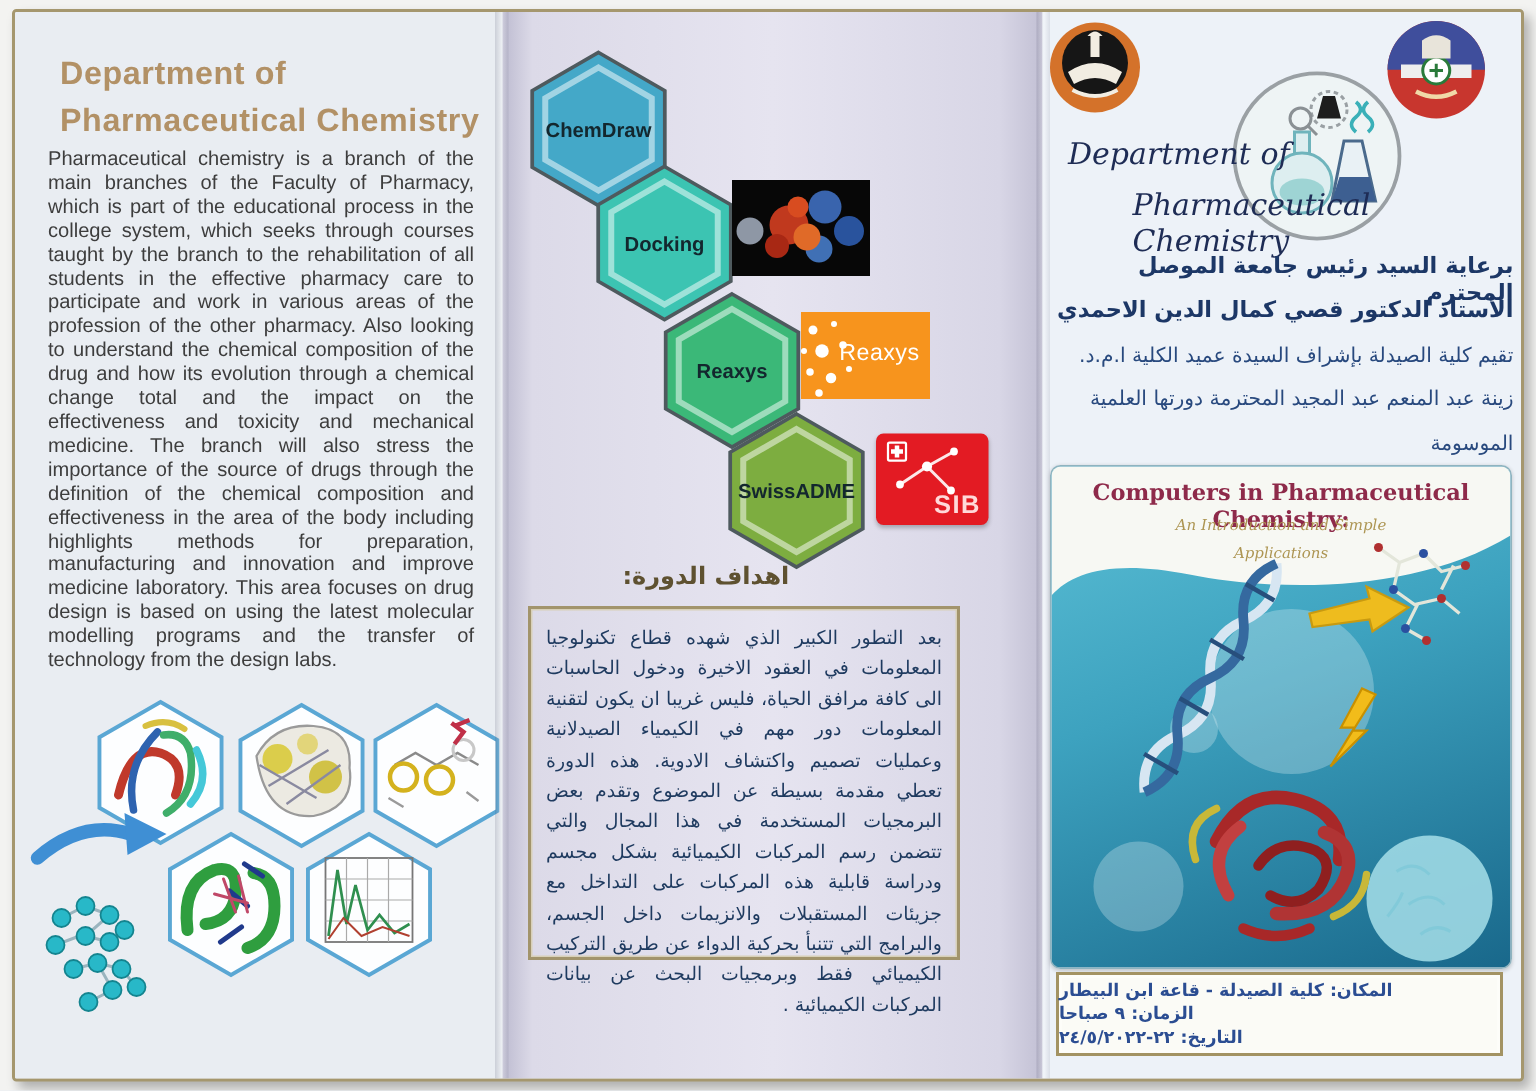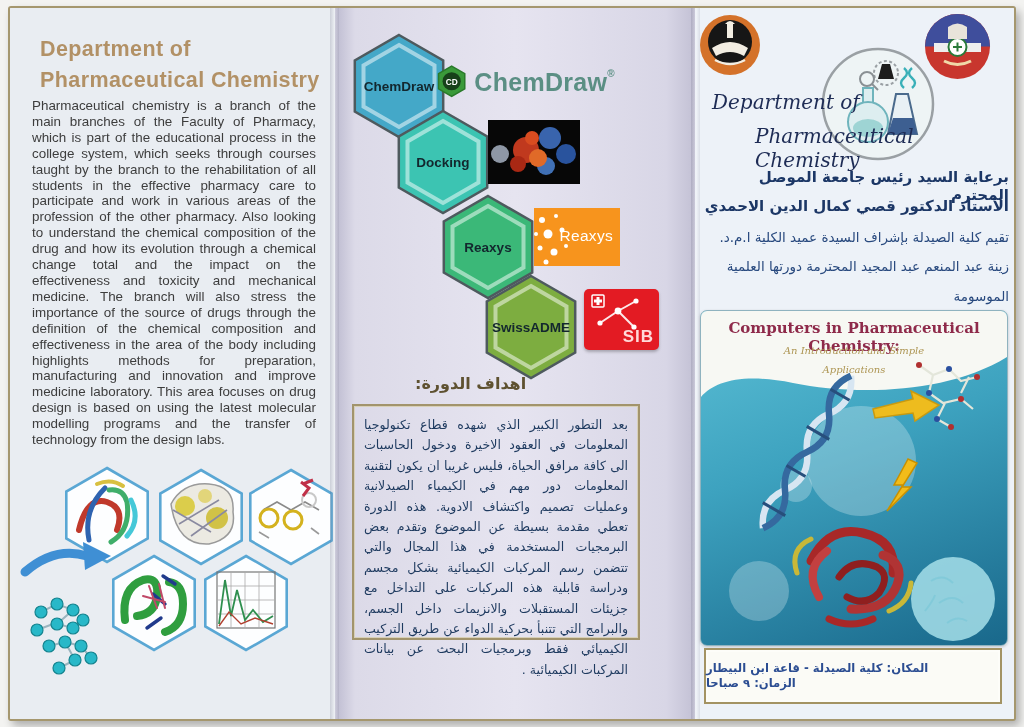--- a/index.html
+++ b/index.html
@@ -161,28 +161,20 @@
           <path d="M108,103 L143.5,123.5 L143.5,164.5 L108,185 L72.5,164.5 L72.5,123.5 Z"></path>
           <path d="M153,188 L188.5,208.5 L188.5,249.5 L153,270 L117.5,249.5 L117.5,208.5 Z"></path>
           <path d="M196,268 L231.5,288.5 L231.5,329.5 L196,350 L160.5,329.5 L160.5,288.5 Z"></path>
         </g>
         <text class="hex-label" x="64" y="73" text-anchor="middle">ChemDraw</text>
         <text class="hex-label" x="108" y="149" text-anchor="middle">Docking</text>
         <text class="hex-label" x="153" y="234" text-anchor="middle">Reaxys</text>
         <text class="hex-label" x="196" y="314" text-anchor="middle">SwissADME</text>
       </svg>
 
-      <div class="logo-chemdraw">
-        <svg width="44" height="46" viewBox="0 0 44 46">
-          <path d="M22,2 L39.3,12 L39.3,32 L22,42 L4.7,32 L4.7,12 Z" fill="#3a9a3a" stroke="#2a7a2a" stroke-width="2"></path>
-          <circle cx="22" cy="22" r="12" fill="#17411a"></circle>
-          <text x="22" y="26.5" text-anchor="middle" font-size="11" font-weight="bold" fill="#ffffff">CD</text>
-        </svg>
-        <span class="cd-word"><span>ChemDraw</span><sup class="cd-reg">®</sup></span>
-      </div>
 
       <div class="logo-docking">
         <svg width="92" height="64" viewBox="0 0 92 64">
           <rect width="92" height="64" fill="#070707"></rect>
           <circle cx="62" cy="18" r="11" fill="#3f6fc0" opacity=".9"></circle>
           <circle cx="78" cy="34" r="10" fill="#2d5cae" opacity=".9"></circle>
           <circle cx="58" cy="46" r="9" fill="#4a82d4" opacity=".85"></circle>
           <circle cx="12" cy="34" r="9" fill="#c8d4e8" opacity=".7"></circle>
           <circle cx="38" cy="30" r="13" fill="#c0391e"></circle>
           <circle cx="50" cy="38" r="9" fill="#e06a28"></circle>
@@ -334,19 +326,20 @@
         <div class="poster-title">Computers in Pharmaceutical Chemistry:</div>
         <div class="poster-sub">
           <div>An Introduction and Simple</div>
           <div>Applications</div>
         </div>
       </div>
 
       <div class="details-box">
         <div class="details-line">المكان: كلية الصيدلة - قاعة ابن البيطار</div>
         <div class="details-line">الزمان: ٩ صباحا</div>
+        <div class="details-line">التاريخ: ٢٢-٢٤/٥/٢٠٢٢</div>
       </div>
     </div>
 
     <div class="fold" style="left:320px;"></div>
     <div class="fold" style="left:681px;"></div>
   </div>
 </div>
 
 </body></html>

